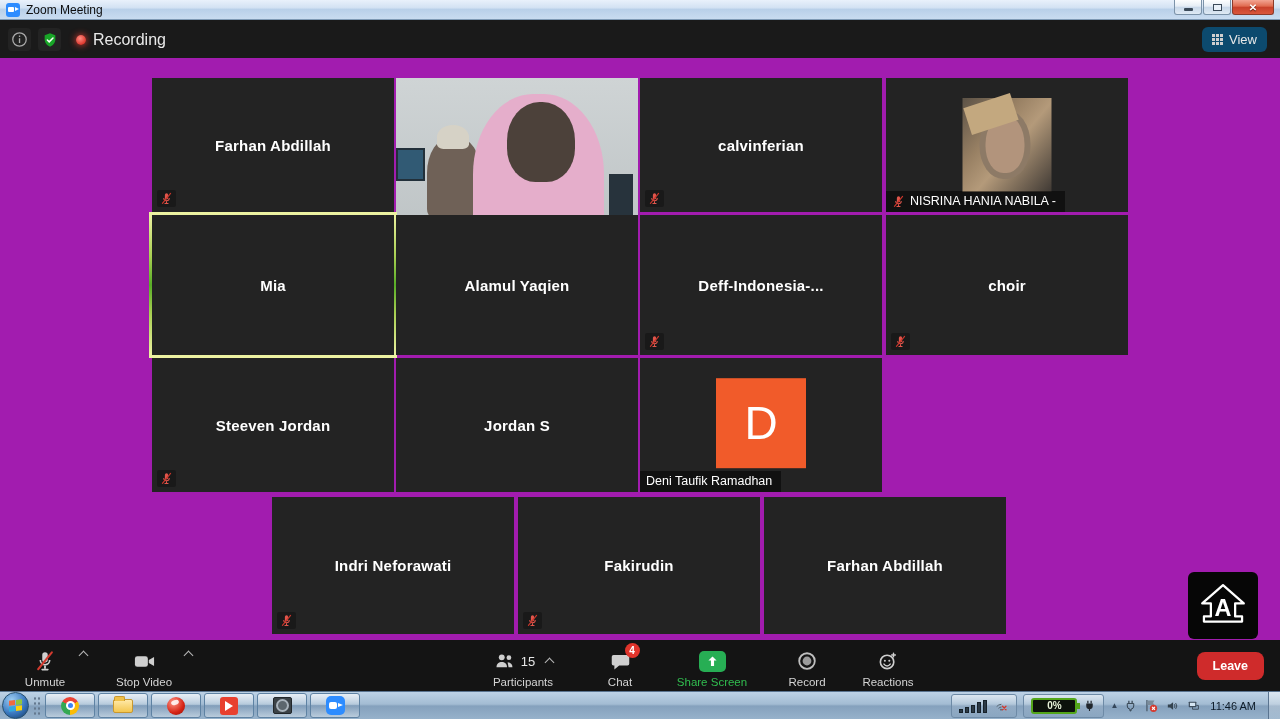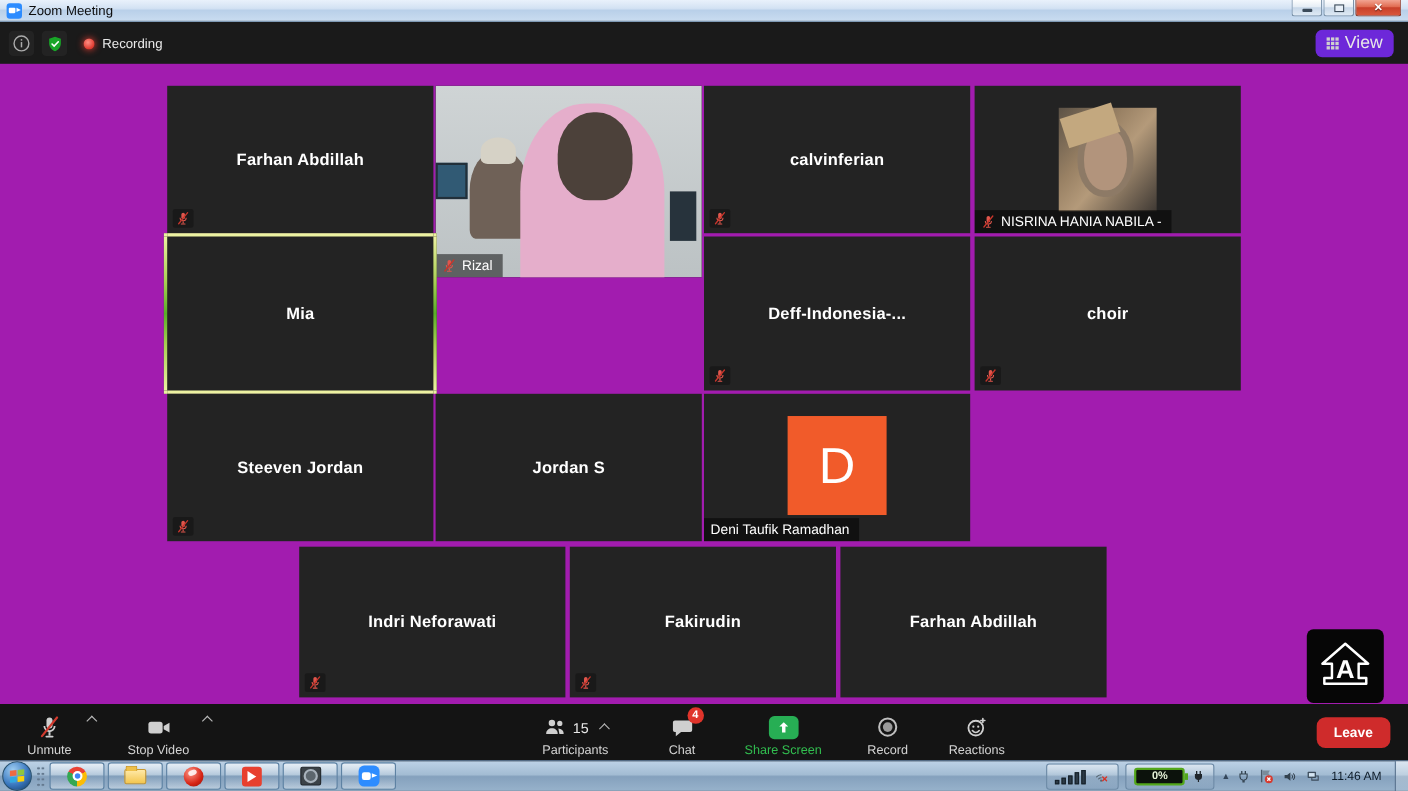--- a/index.html
+++ b/index.html
@@ -24,22 +24,22 @@
   .glyph-min { width:9px; height:3px; background:#3b4a59; margin-top:5px; border-radius:1px; }
   .glyph-max { width:9px; height:7px; border:1.5px solid #3b4a59; background:#e8f0f8; }
   .glyph-close { color:#fff; font-size:10px; font-weight:bold; text-shadow:0 1px 1px #5d1308; }
 
   
   .top-bar { position:absolute; top:21px; left:0; right:0; height:37px; background:#1a1a1a; }
   .tb-chip { position:absolute; top:7px; width:23px; height:23px; background:#232323; border-radius:4px; display:flex; align-items:center; justify-content:center; }
   .chip-info { left:8px; } .chip-shield { left:38px; }
   .recording { position:absolute; left:70px; top:7px; height:23px; display:flex; align-items:center; gap:7px; padding:0 6px; }
   .rec-dot { width:10px; height:10px; border-radius:50%; background:radial-gradient(circle at 40% 35%, #ff8d82, #e03c32 65%, #a8221b); box-shadow:0 0 6px 1px rgba(230,60,50,.75); }
-  .rec-label { font-size:12px; color:#e9e9e9; }
-  .view-btn { position:absolute; right:13px; top:6px; height:25px; background:#6d28d9; border-radius:6px; display:flex; align-items:center; gap:6px; padding:0 10px; color:#e8e8e8; font-size:16px; }
+  .rec-label { font-size:16px; color:#e9e9e9; }
+  .view-btn { position:absolute; right:13px; top:6px; height:25px; background:#0c4a6e; border-radius:6px; display:flex; align-items:center; gap:6px; padding:0 10px; color:#e8e8e8; font-size:13px; }
   .grid-ic { display:grid; grid-template-columns:repeat(3,3px); grid-template-rows:repeat(3,3px); gap:1px; }
   .grid-ic i { background:#cfcfcf; }
 
   
   .stage { position:absolute; top:58px; left:0; right:0; height:582px; background:#a21caf; }
   .tile { position:absolute; background:#232323; overflow:hidden; }
   .tile.active { border:3px solid; border-image:linear-gradient(180deg,#edf2a2 0%, #a8cf52 30%, #58ad27 50%, #a8cf52 70%, #edf2a2 100%) 1; }
   .tile-name { position:absolute; inset:0; display:flex; align-items:center; justify-content:center; color:#fff; font-size:15px; font-weight:700; letter-spacing:.2px; }
   .name-tag { position:absolute; left:0; bottom:0; display:flex; align-items:center; gap:5px; background:rgba(0,0,0,.5); padding:3px 9px 4px 6px; color:#fff; font-size:12.5px; }
   .corner-mic { position:absolute; left:5px; bottom:5px; background:rgba(0,0,0,.28); border-radius:2px; padding:2px 3px; line-height:0; }
@@ -231,20 +231,23 @@
               <rect x="8" y="20.5" width="8" height="1.8" rx=".9"></rect>
             </g>
             <path d="M4.5 21L19.5 2.5" stroke="#c8352b" stroke-width="2.2" stroke-linecap="round"></path>
           </svg>
           <span>NISRINA HANIA NABILA -</span>
         </div>
       </div>
       <div class="tile active" style="left: 149px; top: 154px; width: 248px; height: 146px;">
         <div class="tile-name">Mia</div>
       </div>
+      <div class="tile" style="left: 396px; top: 157px; width: 242px; height: 140px;">
+        <div class="tile-name">Alamul Yaqien</div>
+      </div>
       <div class="tile" style="left: 640px; top: 157px; width: 242px; height: 140px;">
         <div class="tile-name">Deff-Indonesia-...</div>
         <span class="corner-mic"><svg viewBox="0 0 24 24" width="13" height="13">
             <g fill="#e0564c">
               <rect x="9" y="2.5" width="6" height="11" rx="3"></rect>
               <path d="M6 11a6 6 0 0 0 12 0h-1.8a4.2 4.2 0 0 1-8.4 0H6z"></path>
               <rect x="11" y="17" width="2" height="3.5"></rect>
               <rect x="8" y="20.5" width="8" height="1.8" rx=".9"></rect>
             </g>
             <path d="M4.5 21L19.5 2.5" stroke="#c8352b" stroke-width="2.2" stroke-linecap="round"></path>

